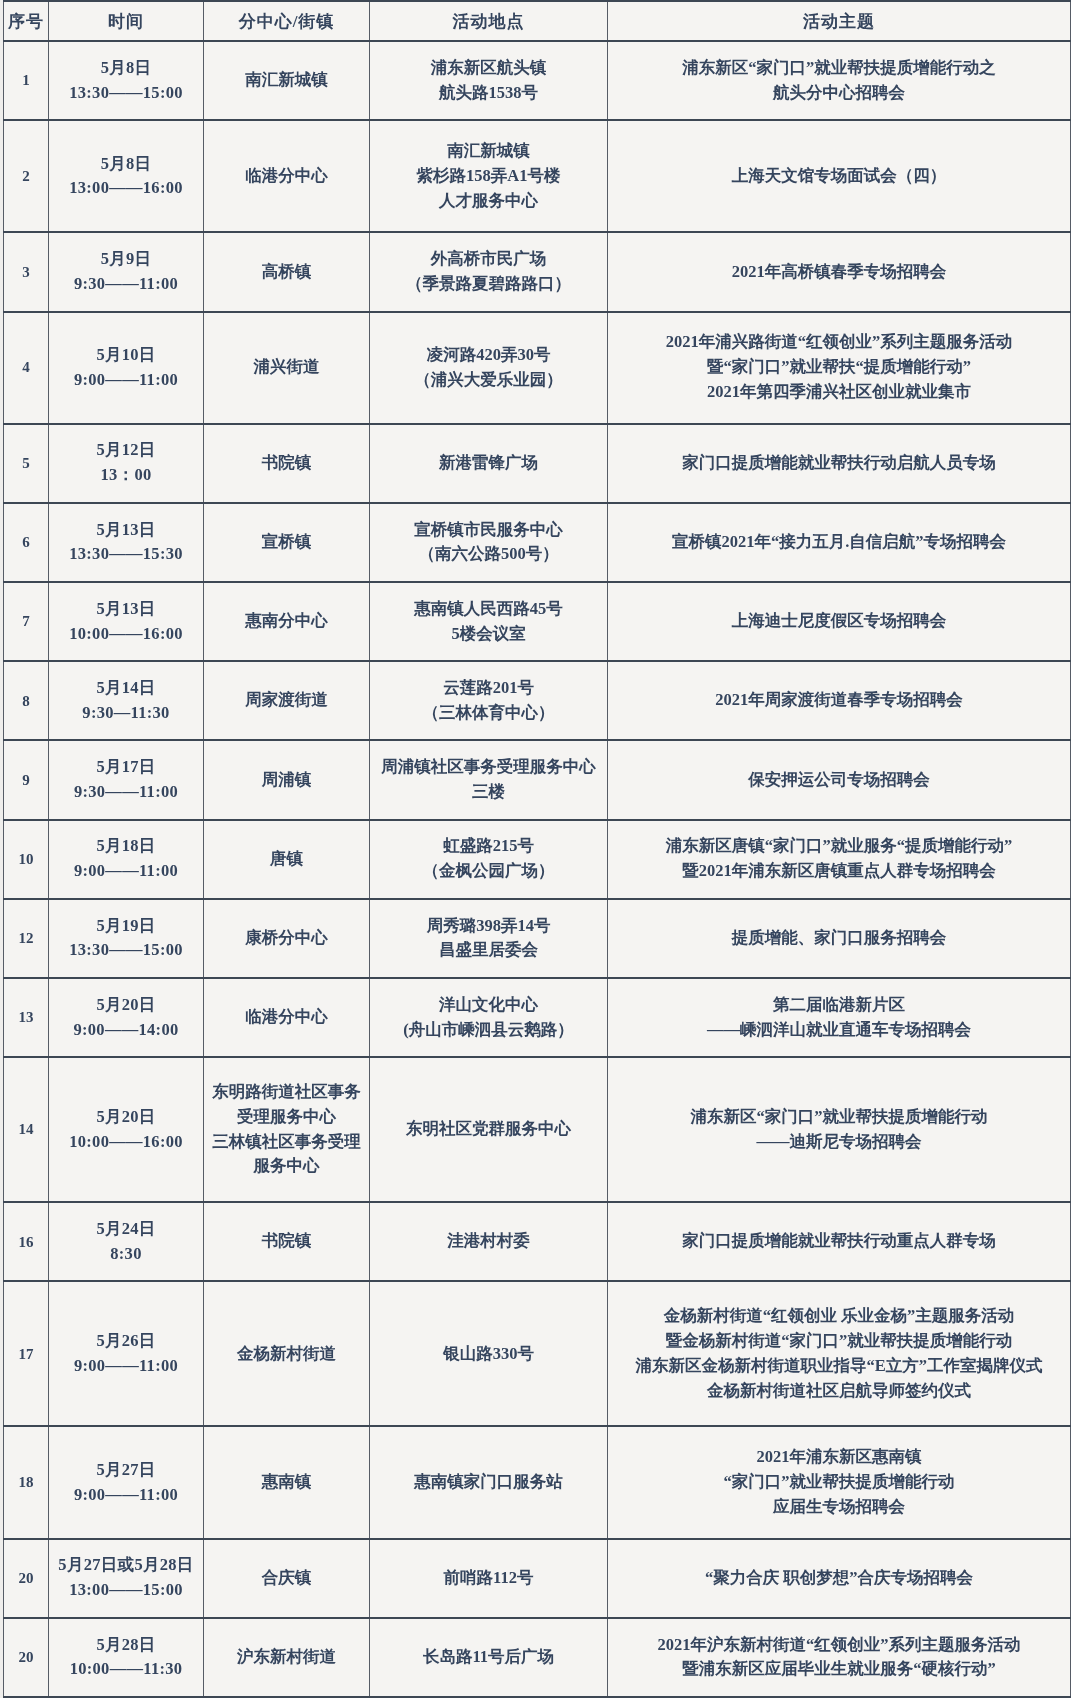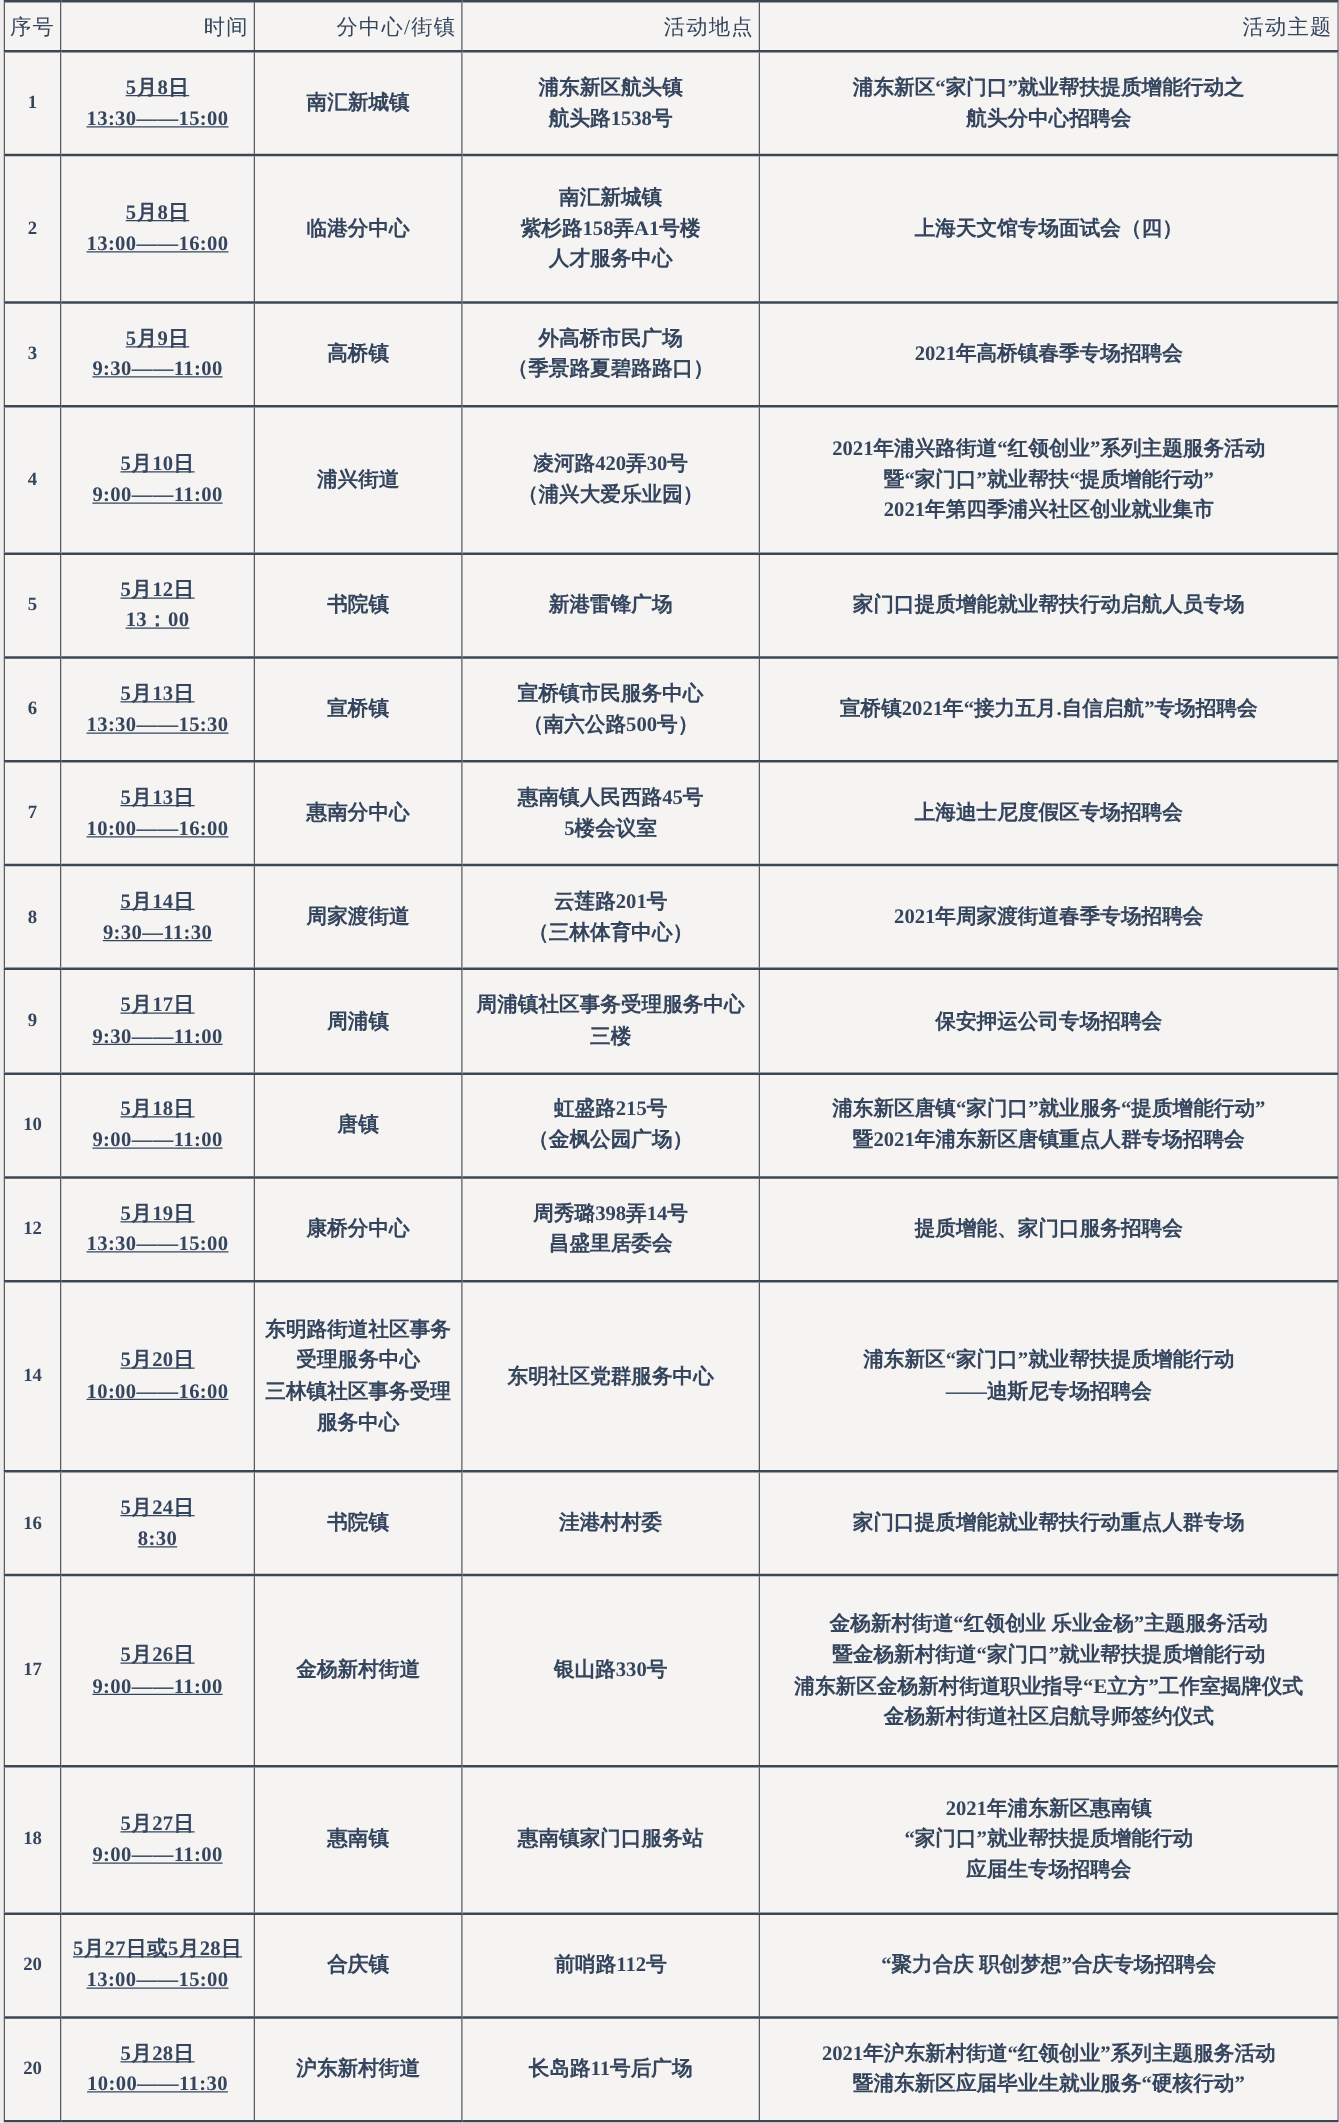--- a/index.html
+++ b/index.html
@@ -18,27 +18,27 @@
     border-right:1px solid #565c66;
     border-top:2px solid #3d4754;
     border-bottom:2px solid #3d4754;
     color:#35455e;
     text-align:center;vertical-align:middle;
     padding:4px 4px;
     white-space:pre-line;
     overflow:hidden;
   }
   th{
-    font-size:17px;font-weight:400;height:30px;letter-spacing:1px;text-align:right;
+    font-size:17px;font-weight:700;height:30px;letter-spacing:1px;
   }
   td{
     font-size:16.5px;font-weight:600;line-height:1.5;
   }
   td.cell-no{font-size:15px;}
-  td.cell-time{letter-spacing:0.3px;text-decoration:underline;}
+  td.cell-time{letter-spacing:0.3px;}
   tr{min-height:64px;}
 </style>
 </head>
 <body>
 
 <table>
   <colgroup>
     <col style="width:45px">
     <col style="width:155px">
     <col style="width:166px">
@@ -152,20 +152,30 @@
       <tr>
         <td class="cell-no">12</td>
         <td class="cell-time">5月19日
 13:30——15:00</td>
         <td class="cell-center">康桥分中心</td>
         <td class="cell-location">周秀璐398弄14号
 昌盛里居委会</td>
         <td class="cell-theme">提质增能、家门口服务招聘会</td>
       </tr>
       <tr>
+        <td class="cell-no">13</td>
+        <td class="cell-time">5月20日
+9:00——14:00</td>
+        <td class="cell-center">临港分中心</td>
+        <td class="cell-location">洋山文化中心
+(舟山市嵊泗县云鹅路）</td>
+        <td class="cell-theme">第二届临港新片区
+——嵊泗洋山就业直通车专场招聘会</td>
+      </tr>
+      <tr>
         <td class="cell-no">14</td>
         <td class="cell-time">5月20日
 10:00——16:00</td>
         <td class="cell-center">东明路街道社区事务受理服务中心
 三林镇社区事务受理服务中心</td>
         <td class="cell-location">东明社区党群服务中心</td>
         <td class="cell-theme">浦东新区“家门口”就业帮扶提质增能行动
 ——迪斯尼专场招聘会</td>
       </tr>
       <tr>

